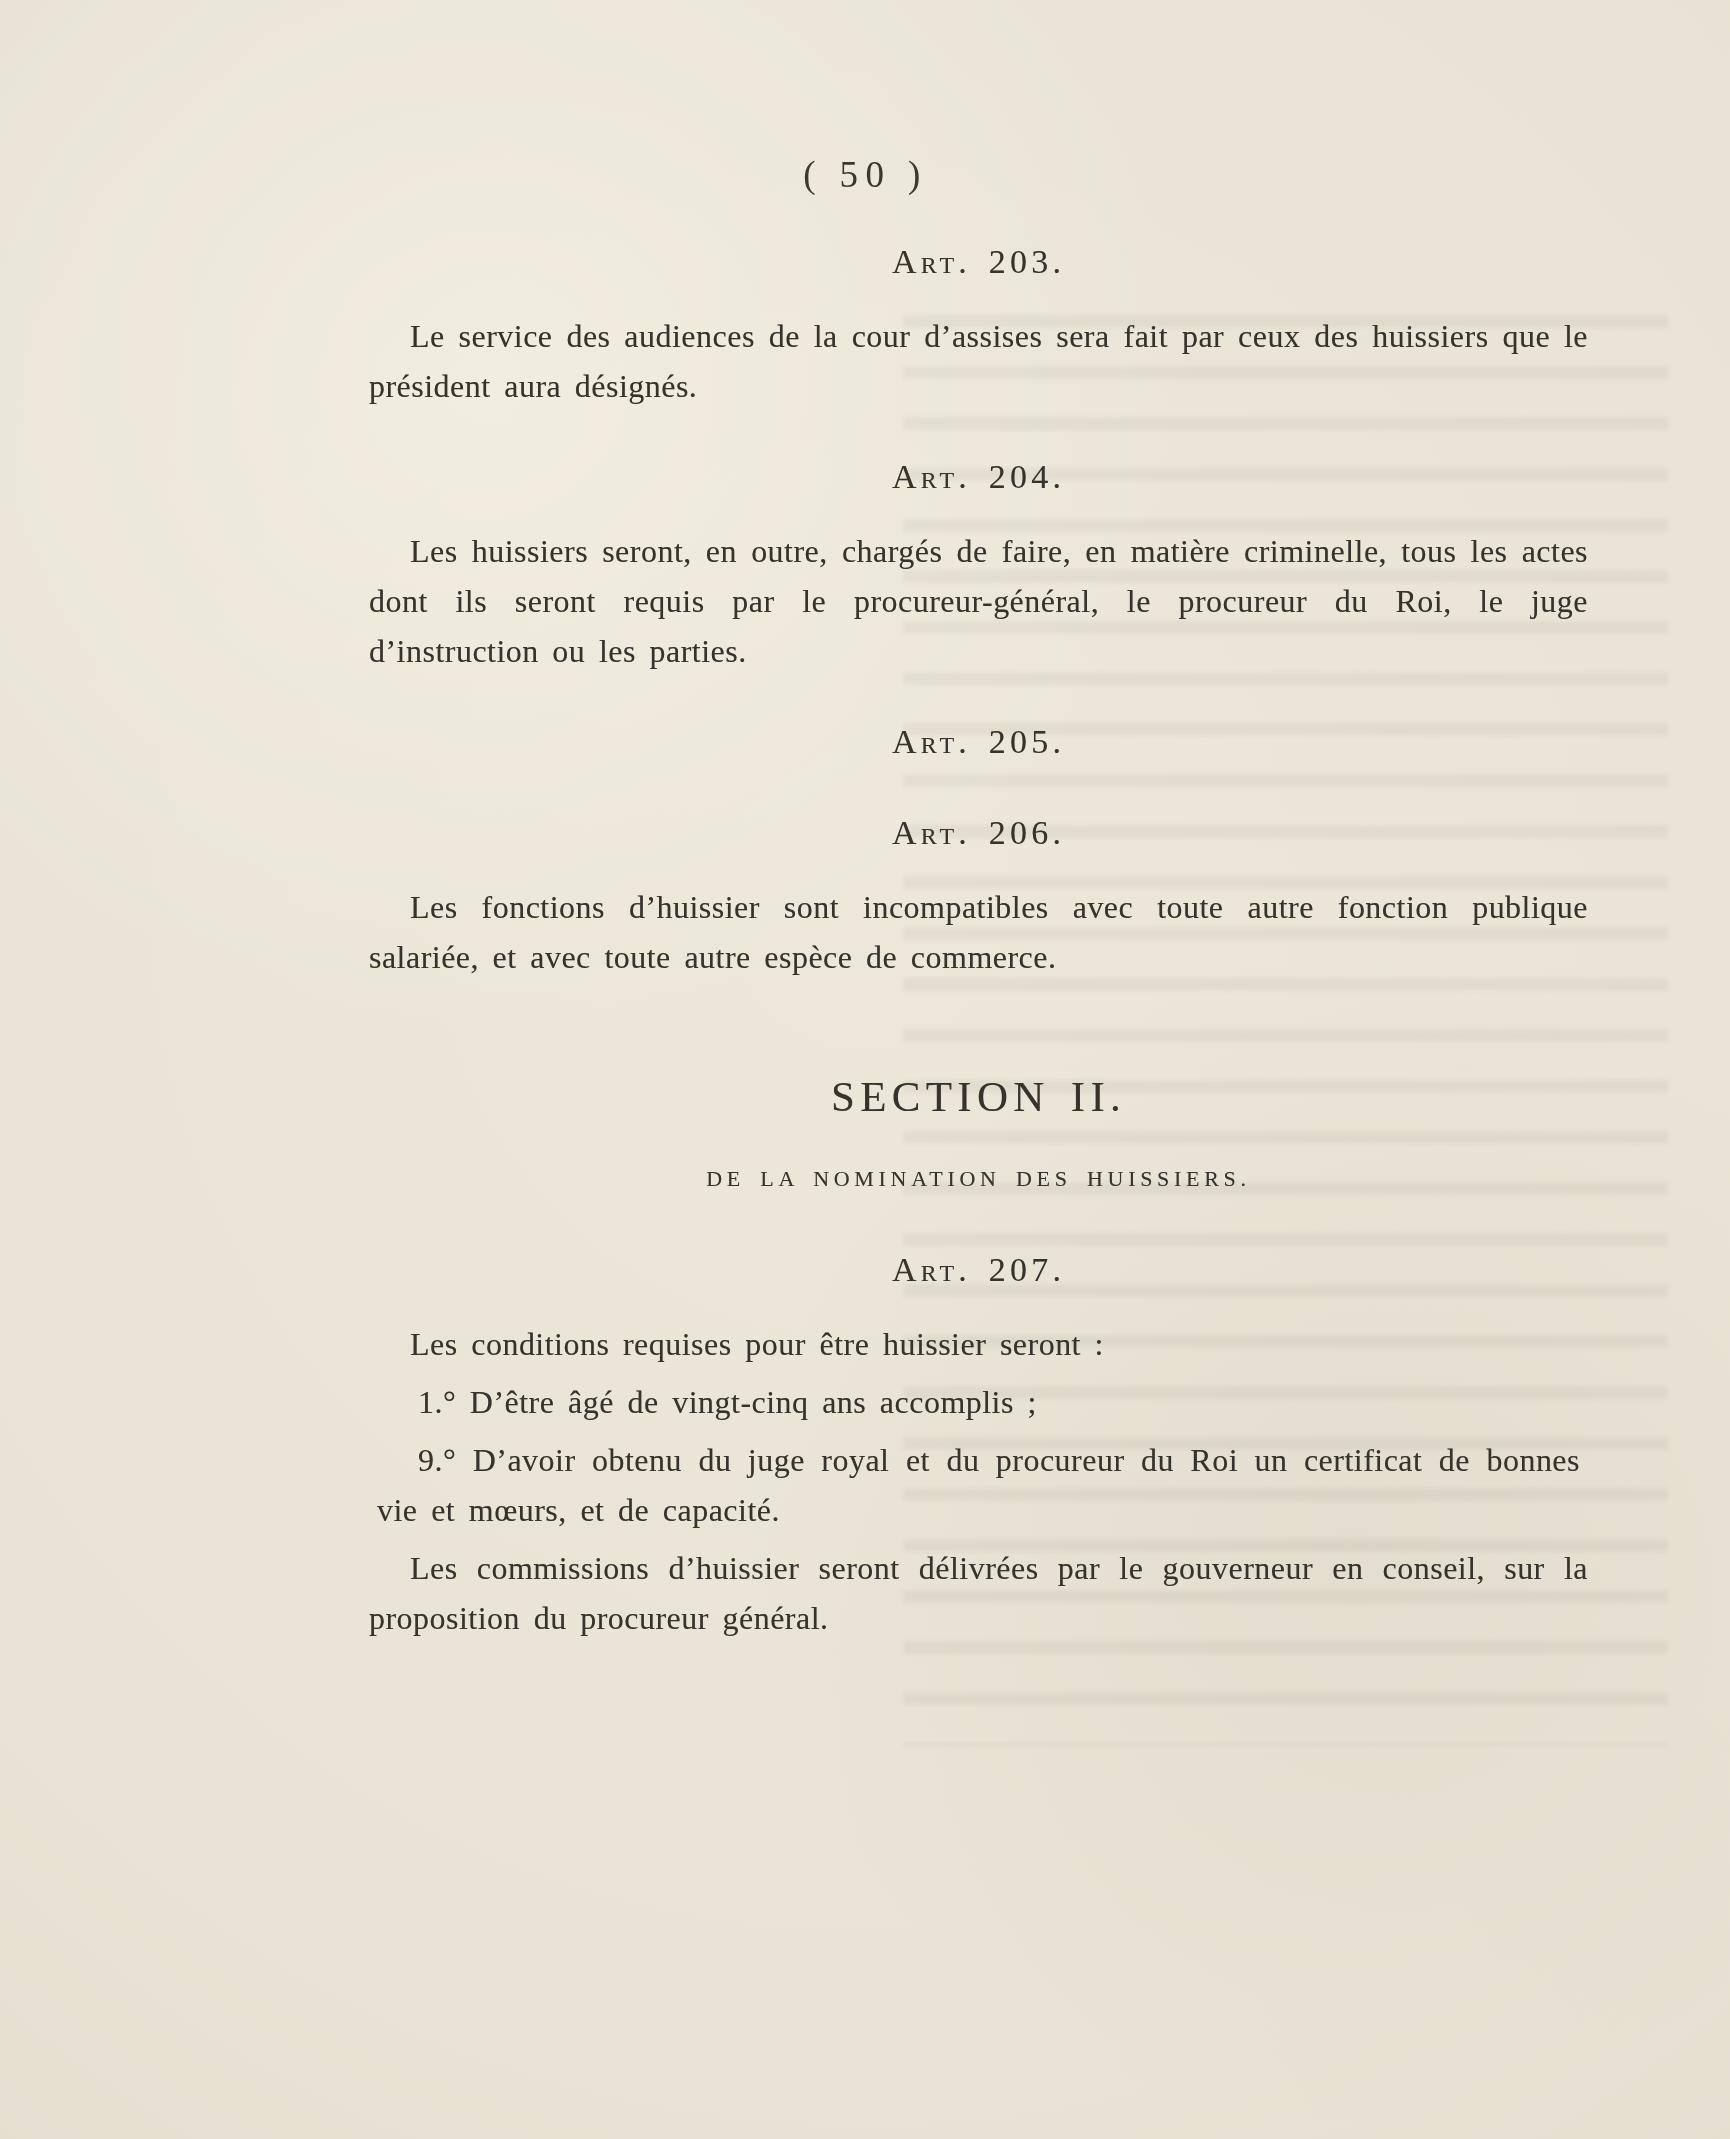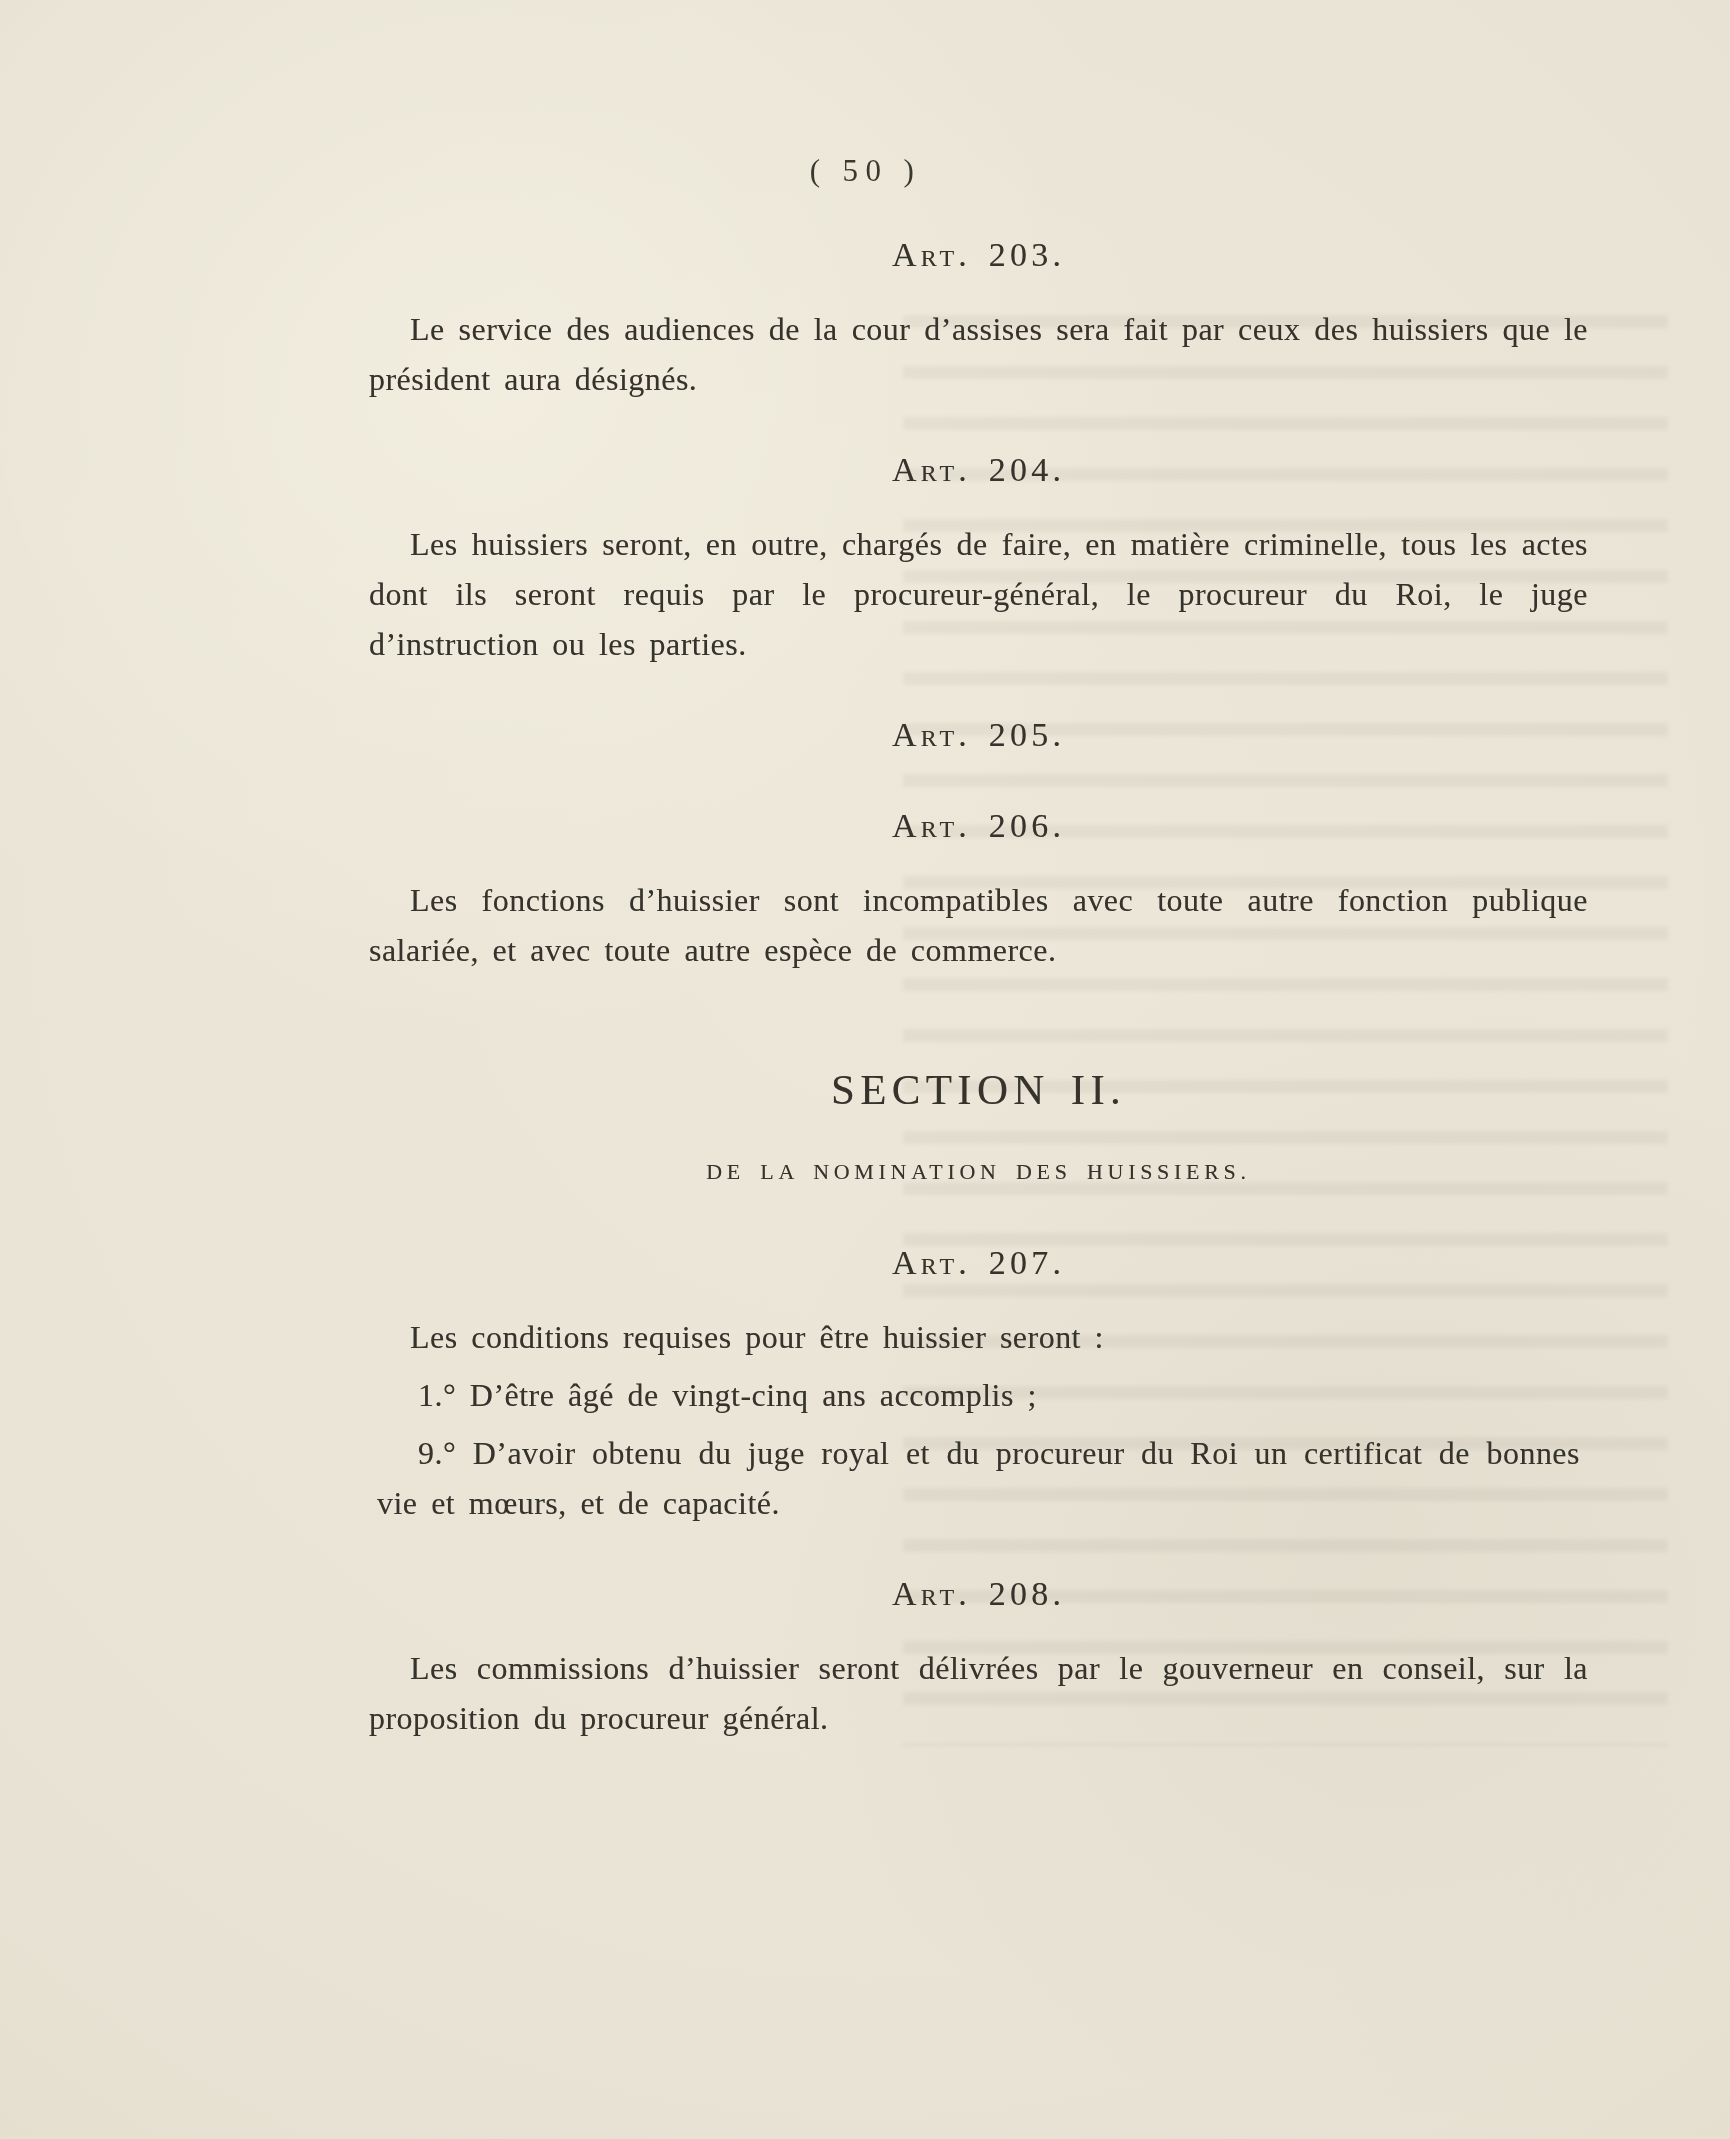--- a/index.html
+++ b/index.html
@@ -36,21 +36,21 @@
       #4a453a 20px,
       #4a453a 33px,
       rgba(0,0,0,0) 33px,
       rgba(0,0,0,0) 51px
     );
     pointer-events: none;
   }
   .page-number {
     padding-top: 153px;
     text-align: center;
-    font-size: 31px;
+    font-size: 37px;
     letter-spacing: 7.4px;
     color: #3b392f;
   }
   .text-block {
     position: relative;
     margin-left: 369px;
     width: 1219px;
     font-size: 32px;
     line-height: 50px;
     text-align: justify;
@@ -124,19 +124,18 @@
 
     <h2 class="art-heading">Art. 207.</h2>
 
     <p class="para">Les conditions requises pour être huissier seront :</p>
 
     <p class="list-item">1.° D’être âgé de vingt-cinq ans accomplis ;</p>
 
 
     <p class="list-item">9.° D’avoir obtenu du juge royal et du procureur du Roi un certificat de bonnes vie et mœurs, et de capacité.</p>
 
-    <h2 class="art-heading">Art. 208.</h2>
 
     <p class="para">Les commissions d’huissier seront délivrées par le gouverneur en conseil, sur la proposition du procureur général.</p>
 
   </div>
 </div>
 
 
 </body></html>

